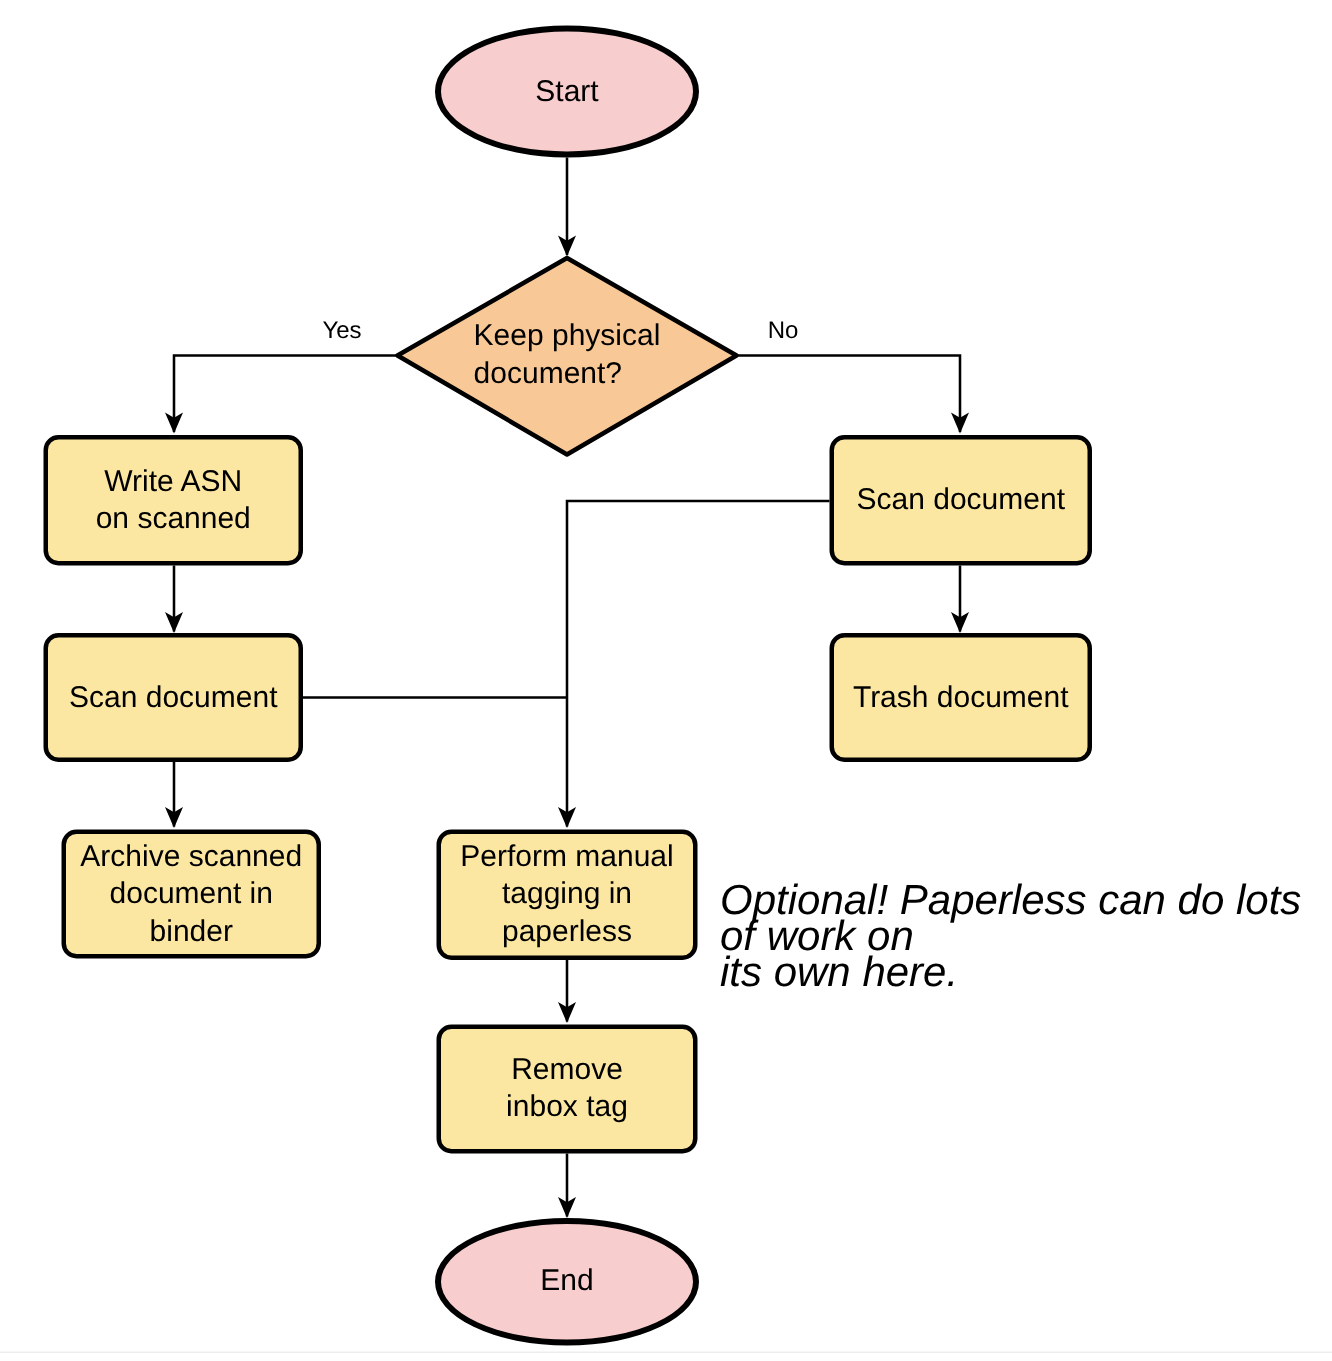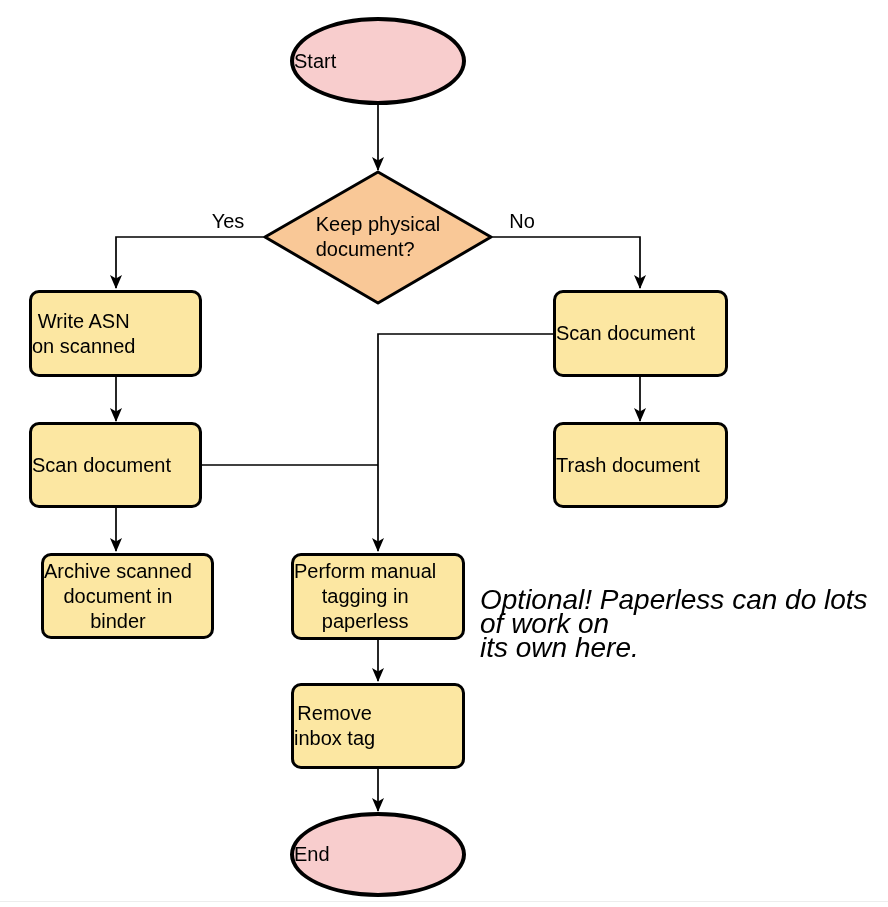--- a/index.html
+++ b/index.html
@@ -28,21 +28,21 @@
   .diamond {
     fill: var(--decision_fill, #f9c897);
     stroke: var(--stroke, #000);
     stroke-width: 3px;
     stroke-linejoin: round;
   }
   .node {
     position: absolute;
     display: flex;
     align-items: center;
-    justify-content: flex-start;
+    justify-content: center;
     text-align: center;
     box-sizing: border-box;
     font-size: 20px;
     line-height: 25px;
     white-space: pre-line;
   }
   .process {
     background: var(--process_fill, #fce7a2);
     border: 3px solid var(--stroke, #000);
     border-radius: 10px;
@@ -61,21 +61,21 @@
     justify-content: center;
     text-align: left;
     font-size: 20px;
     line-height: 25px;
     white-space: pre-line;
   }
   .edge-label {
     position: absolute;
     width: 64px;
     text-align: center;
-    font-size: 20px;
+    font-size: 16px;
     line-height: 24px;
   }
   .note {
     position: absolute;
     left: 480px; top: 588px;
     width: 404px;
     font-style: italic;
     font-size: 28px;
     line-height: 24px;
     white-space: pre-line;

